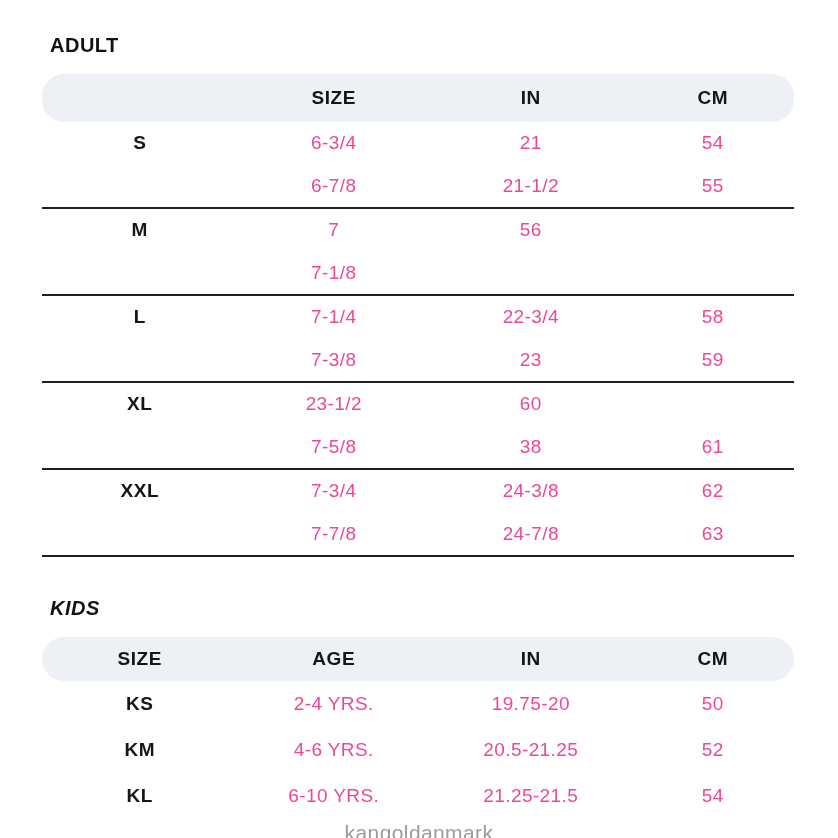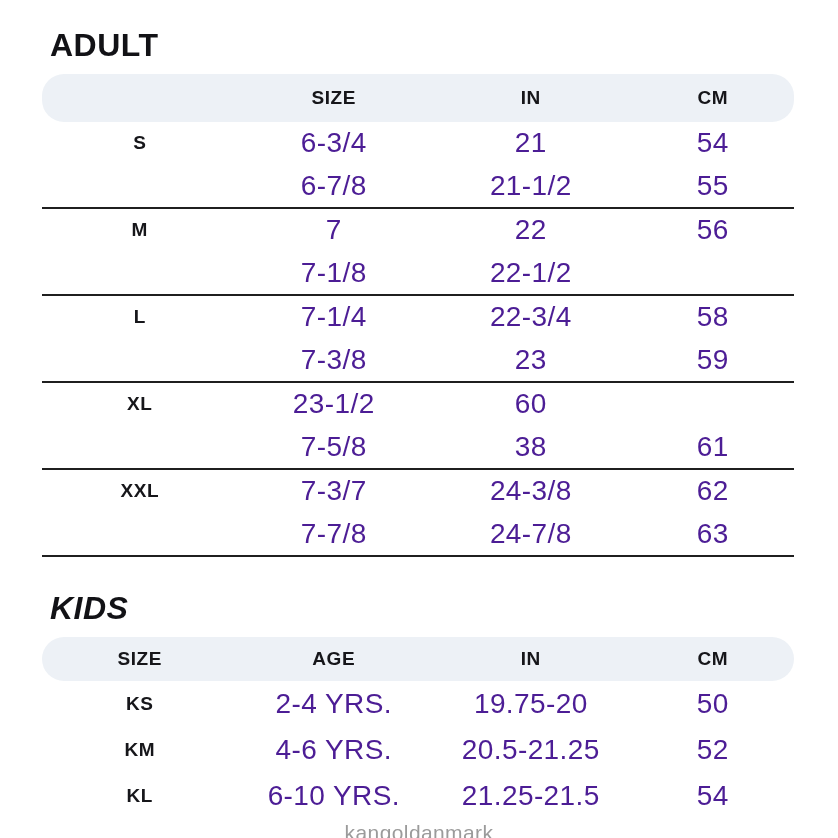--- a/index.html
+++ b/index.html
@@ -6,21 +6,21 @@
   html, body {
     width: 838px; height: 838px;
     background: #ffffff;
     font-family: "Liberation Sans", sans-serif;
     color: #16161a;
   }
   .page { position: relative; width: 838px; height: 838px; overflow: hidden; background: #ffffff; }
 
   .section-title {
     margin: 28px 0 0 50px;
-    font-size: 32px;
+    font-size: 20px;
     line-height: 34px;
     font-weight: bold;
     letter-spacing: 0.5px;
     color: #121216;
   }
 
   .size-table { margin: 12px 0 0 42px; width: 752px; }
 
   .thead {
     display: grid;
@@ -40,21 +40,21 @@
 
   .row {
     display: grid;
     grid-template-columns: 26% 25.6% 26.8% 21.6%;
     align-items: center;
     height: 42.5px;
   }
   .cell { text-align: center; }
 
   .rlabel { font-size: 19px; font-weight: bold; letter-spacing: 0.5px; color: #16161a; }
-  .value  { font-size: 28px; font-weight: 400; letter-spacing: 0.4px; color: #4c1d95; }
+  .value  { font-size: 19px; font-weight: 400; letter-spacing: 0.4px; color: #ec4899; }
 
   .group { border-bottom: 2px solid #1f1f1f; }
 
   .kids-title { margin-top: 34px; font-style: italic; }
   .kids-table .thead { height: 44px; }
   .kids-table .row { height: 46px; }
 
   .footer {
     margin-top: 2px;
     text-align: center;
@@ -90,27 +90,25 @@
         <div class="cell value">6-7/8</div>
         <div class="cell value">21-1/2</div>
         <div class="cell value">55</div>
       </div>
     </div>
 
     <div class="group">
       <div class="row">
         <div class="cell rlabel">M</div>
         <div class="cell value">7</div>
-        <div class="cell value">22</div>
         <div class="cell value">56</div>
       </div>
       <div class="row">
         <div class="cell rlabel"></div>
         <div class="cell value">7-1/8</div>
-        <div class="cell value">22-1/2</div>
       </div>
     </div>
 
     <div class="group">
       <div class="row">
         <div class="cell rlabel">L</div>
         <div class="cell value">7-1/4</div>
         <div class="cell value">22-3/4</div>
         <div class="cell value">58</div>
       </div>
@@ -132,21 +130,21 @@
         <div class="cell rlabel"></div>
         <div class="cell value">7-5/8</div>
         <div class="cell value">38</div>
         <div class="cell value">61</div>
       </div>
     </div>
 
     <div class="group">
       <div class="row">
         <div class="cell rlabel">XXL</div>
-        <div class="cell value">7-3/7</div>
+        <div class="cell value">7-3/4</div>
         <div class="cell value">24-3/8</div>
         <div class="cell value">62</div>
       </div>
       <div class="row">
         <div class="cell rlabel"></div>
         <div class="cell value">7-7/8</div>
         <div class="cell value">24-7/8</div>
         <div class="cell value">63</div>
       </div>
     </div>

